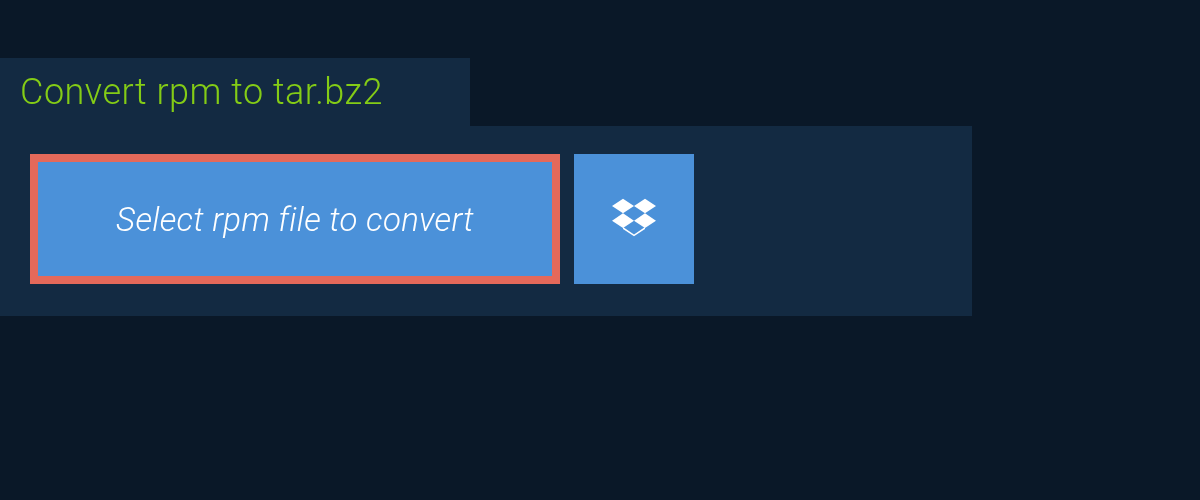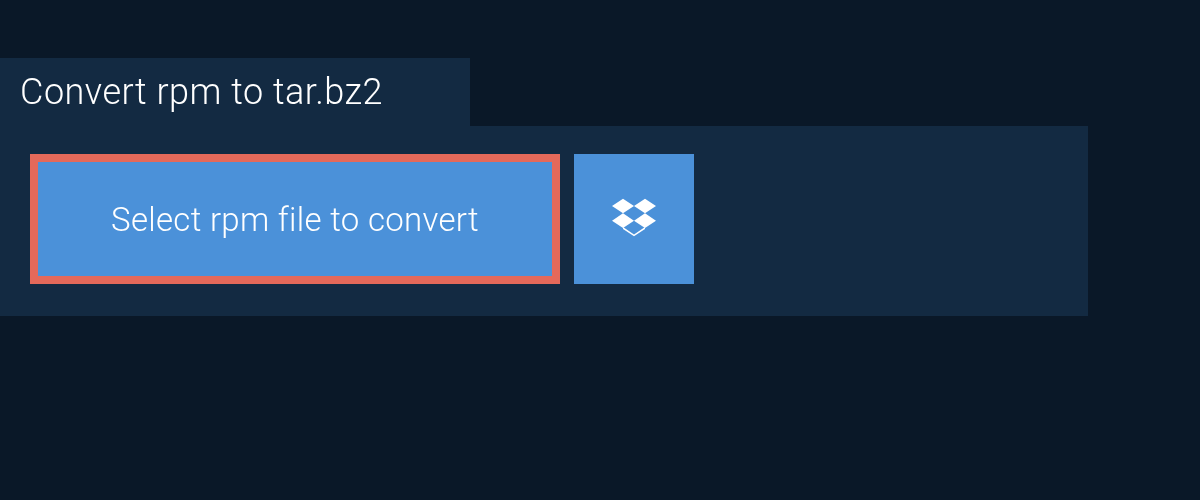--- a/index.html
+++ b/index.html
@@ -19,33 +19,34 @@
       top: 58px;
       left: 0;
       width: 470px;
       height: 68px;
       background: #132a42;
       display: flex;
       align-items: center;
       padding-left: 20px;
     }
     .page-title {
-      color: #ffffff;
+      color: #84cc16;
       font-size: 36px;
       font-weight: 300;
       letter-spacing: 0.5px;
     }
     .main-panel {
       position: absolute;
       top: 126px;
       left: 0;
-      width: 1088px;
+      width: 972px;
       height: 190px;
       background: #132a42;
       padding: 28px 30px;
+      font-style: italic;
     }
     .button-row {
       display: flex;
       gap: 14px;
     }
     .select-file-button {
       background: #4b91d9;
       border: 8px solid #e4695a;
       height: 130px;
       width: 530px;

